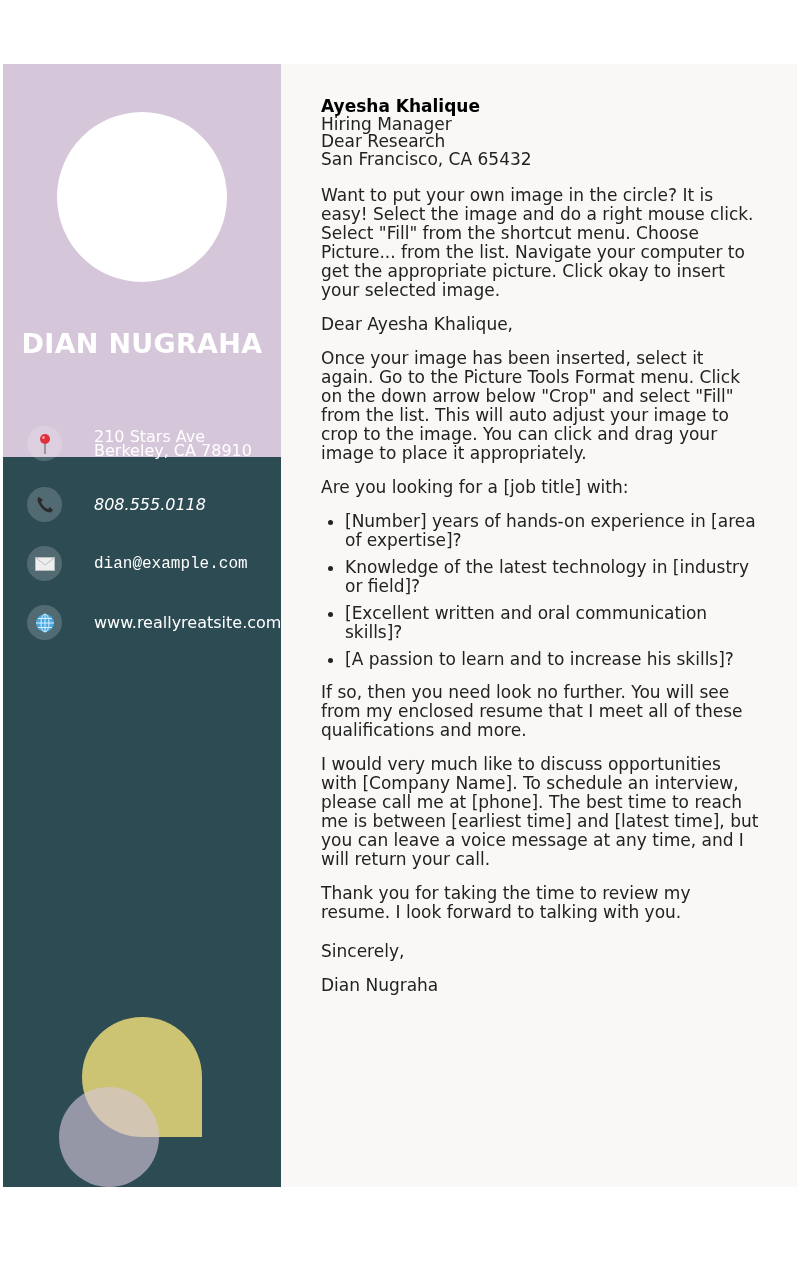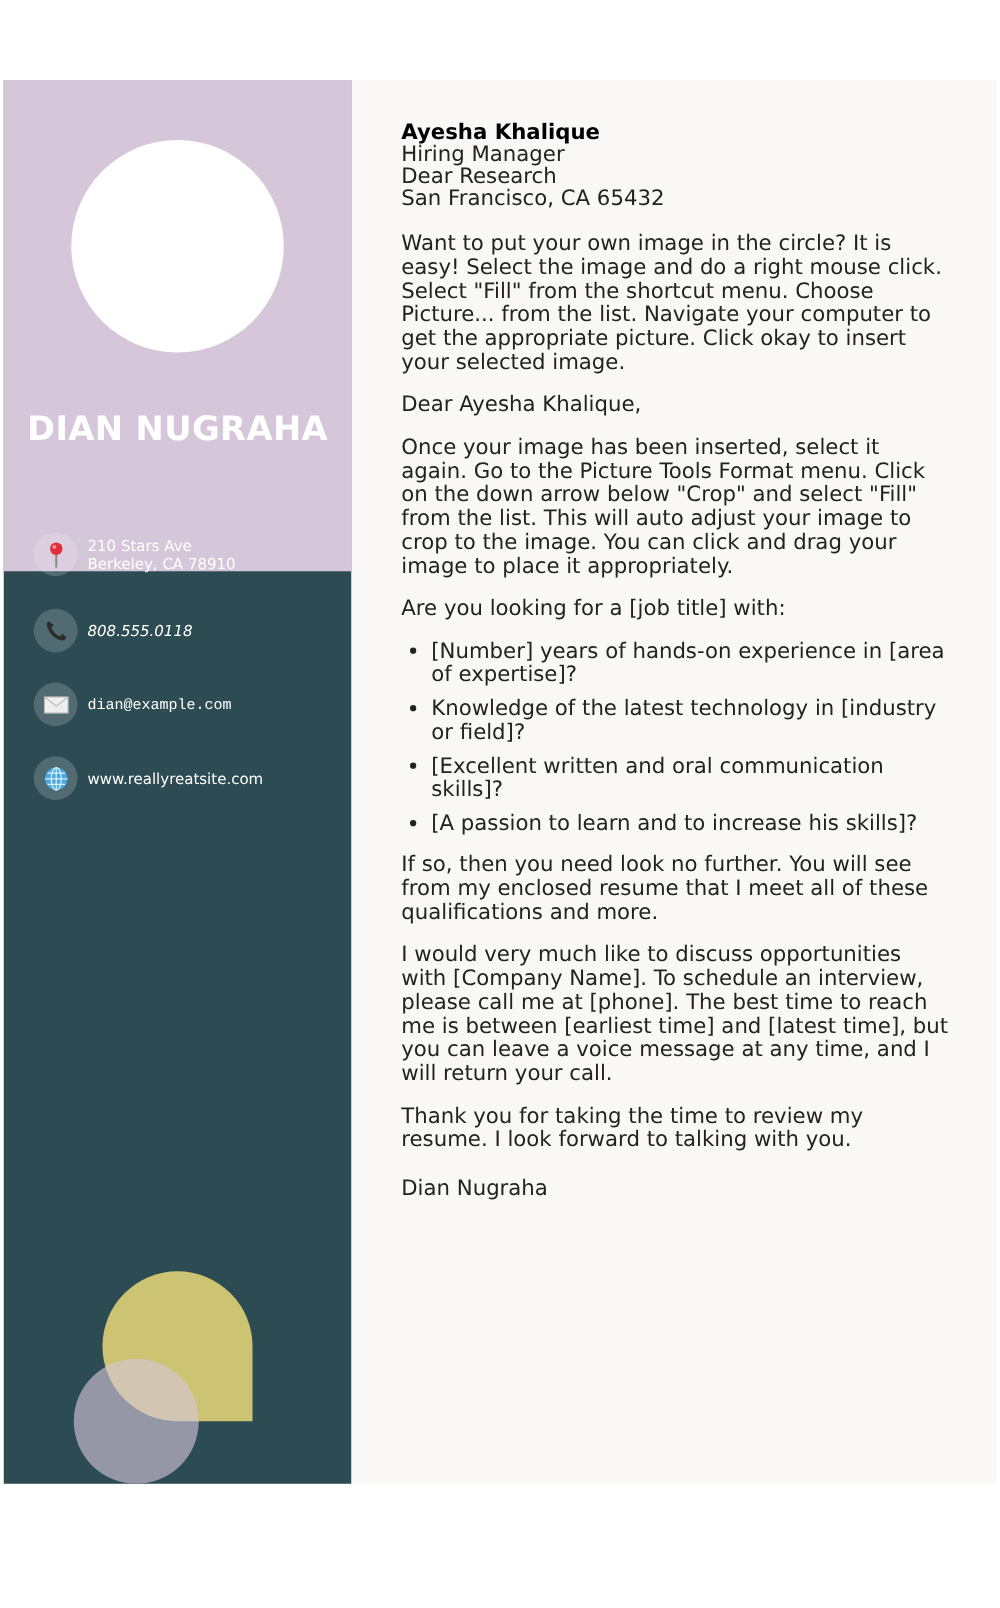--- a/index.html
+++ b/index.html
@@ -4,21 +4,21 @@
 <style>
   html, body { margin: 0; padding: 0; background: #ffffff; }
   body { width: 800px; height: 1286px; position: relative; overflow: hidden; font-family: "DejaVu Sans", sans-serif; }
   .page { position: absolute; left: 3px; top: 64px; width: 794px; height: 1123px; background: #f9f8f6; }
   .sidebar { position: absolute; left: 0; top: 0; width: 278px; height: 1123px; background: #2d4b53; overflow: hidden; }
   .sidebar-top { position: absolute; left: 0; top: 0; width: 278px; height: 393px; background: #d5c6da; }
   .photo { position: absolute; left: 54px; top: 48px; width: 170px; height: 170px; border-radius: 50%; background: #ffffff; }
   .name { position: absolute; left: 0; top: 264px; width: 278px; text-align: center; color: #ffffff; font-weight: bold; font-size: 27px; letter-spacing: 0.3px; font-family: "DejaVu Sans", sans-serif; }
   .contact { position: absolute; left: 24px; display: flex; align-items: center; }
   .contact .icon-circle { width: 35px; height: 35px; border-radius: 50%; background: rgba(255,255,255,0.18); display: flex; align-items: center; justify-content: center; flex-shrink: 0; }
-  .contact .text { margin-left: 8px; color: #ffffff; font-size: 12px; line-height: 14px; }
+  .contact .text { margin-left: 32px; color: #ffffff; font-size: 16px; line-height: 14px; }
   .contact .text span { display: block; }
   .shape-drop { position: absolute; left: 79px; top: 953px; width: 120px; height: 120px; background: #cdc473; border-radius: 60px 60px 0 60px; }
   .shape-circle { position: absolute; left: 56px; top: 1023px; width: 100px; height: 100px; border-radius: 50%; background: rgba(213,198,218,0.62); }
   .letter { position: absolute; left: 318px; top: 34px; width: 440px; color: #222222; font-size: 17px; line-height: 19px; }
   .letter p { margin: 0 0 15px 0; }
   .recipient-name { font-weight: bold; color: #000; }
   .addr { line-height: 17.5px; }
   .letter ul { margin: 0 0 14px 0; padding-left: 24px; }
   .letter li { margin-bottom: 8px; }
   .spacer { height: 18px; }
@@ -106,15 +106,16 @@
     <ul>
       <li>[Number] years of hands-on experience in [area of expertise]?</li>
       <li>Knowledge of the latest technology in [industry or field]?</li>
       <li>[Excellent written and oral communication skills]?</li>
       <li>[A passion to learn and to increase his skills]?</li>
     </ul>
     <p>If so, then you need look no further. You will see from my enclosed resume that I meet all of these qualifications and more.</p>
     <p>I would very much like to discuss opportunities with [Company Name]. To schedule an interview, please call me at [phone]. The best time to reach me is between [earliest time] and [latest time], but you can leave a voice message at any time, and I will return your call.</p>
     <p>Thank you for taking the time to review my resume. I look forward to talking with you.</p>
     <div class="spacer" style="height:5px;"></div>
+    <p>Sincerely,</p>
     <p>Dian Nugraha</p>
   </div>
 </div>
 
 </body></html>

